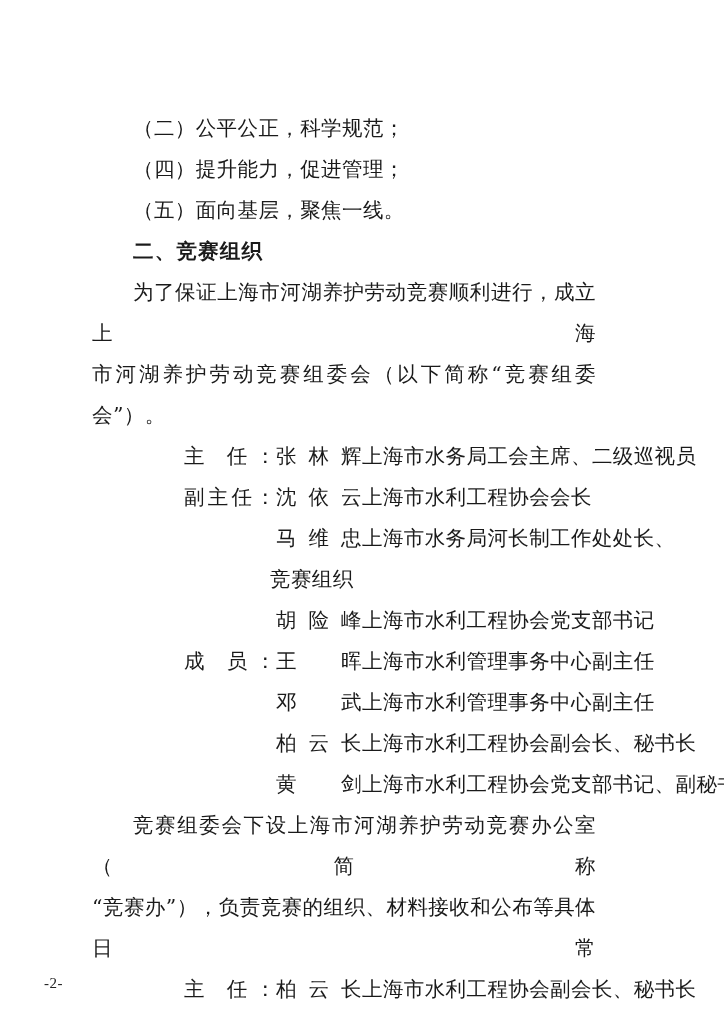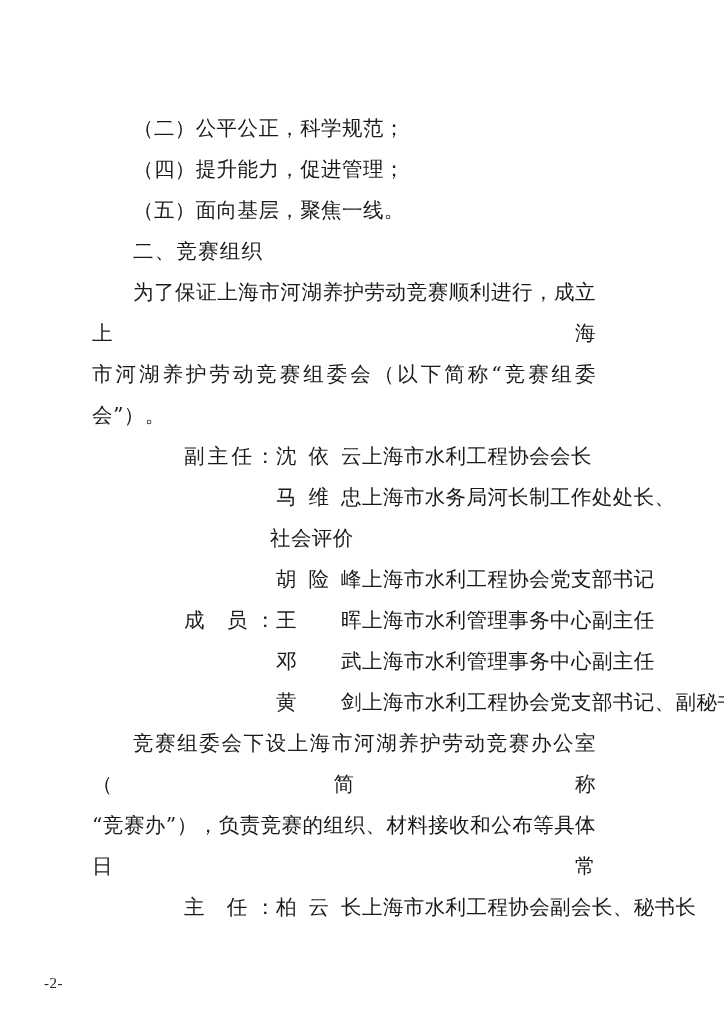--- a/index.html
+++ b/index.html
@@ -31,21 +31,21 @@
   }
   .para {
     margin: 0;
     white-space: pre;
   }
   .indent-2 {
     text-indent: 41px;
   }
   .heading {
     margin: 0;
-    font-weight: normal;
+    font-weight: bold;
     text-indent: 41px;
     letter-spacing: 1.2px;
   }
   .justify {
     margin: 0;
     text-align: justify;
     text-align-last: justify;
     text-indent: 41px;
   }
   .justify-last-left {
@@ -100,34 +100,36 @@
 
     <p class="para indent-2">（二）公平公正，科学规范；</p>
     <p class="para indent-2">（四）提升能力，促进管理；</p>
     <p class="para indent-2">（五）面向基层，聚焦一线。</p>
 
     <p class="heading">二、竞赛组织</p>
 
     <p class="justify">为了保证上海市河湖养护劳动竞赛顺利进行，成立上海</p>
     <p class="justify-last-left" style="text-indent:0">市河湖养护劳动竞赛组委会（以下简称“竞赛组委会”）。</p>
 
+    <p class="roster-line"><span class="role-blank"></span><span class="role">主 任：</span><span class="person">张林辉</span><span class="desc">上海市水务局工会主席、二级巡视员</span></p>
 
     <p class="roster-line"><span class="role-blank"></span><span class="role">副主任：</span><span class="person">沈依云</span><span class="desc">上海市水利工程协会会长</span></p>
 
     <p class="roster-line"><span class="role-blank"></span><span class="role-blank"></span><span class="person">马维忠</span><span class="desc">上海市水务局河长制工作处处长、</span></p>
 
-    <p class="cont-line">社会评价</p>
+    <p class="cont-line">竞赛组织</p>
 
 
     <p class="roster-line"><span class="role-blank"></span><span class="role-blank"></span><span class="person">胡险峰</span><span class="desc">上海市水利工程协会党支部书记</span></p>
 
     <p class="roster-line"><span class="role-blank"></span><span class="role">成 员：</span><span class="person">王 晖</span><span class="desc">上海市水利管理事务中心副主任</span></p>
 
     <p class="roster-line"><span class="role-blank"></span><span class="role-blank"></span><span class="person">邓 武</span><span class="desc">上海市水利管理事务中心副主任</span></p>
 
+    <p class="roster-line"><span class="role-blank"></span><span class="role-blank"></span><span class="person">柏云长</span><span class="desc">上海市水利工程协会副会长、秘书长</span></p>
 
     <p class="roster-line"><span class="role-blank"></span><span class="role-blank"></span><span class="person">黄 剑</span><span class="desc">上海市水利工程协会党支部书记、副秘书长</span></p>
 
     <p class="justify">竞赛组委会下设上海市河湖养护劳动竞赛办公室（简称</p>
     <p class="justify" style="text-indent:0">“竞赛办”），负责竞赛的组织、材料接收和公布等具体日常</p>
 
     <p class="roster-line"><span class="role-blank"></span><span class="role">主 任：</span><span class="person">柏云长</span><span class="desc">上海市水利工程协会副会长、秘书长</span></p>
 
   </div>
 

